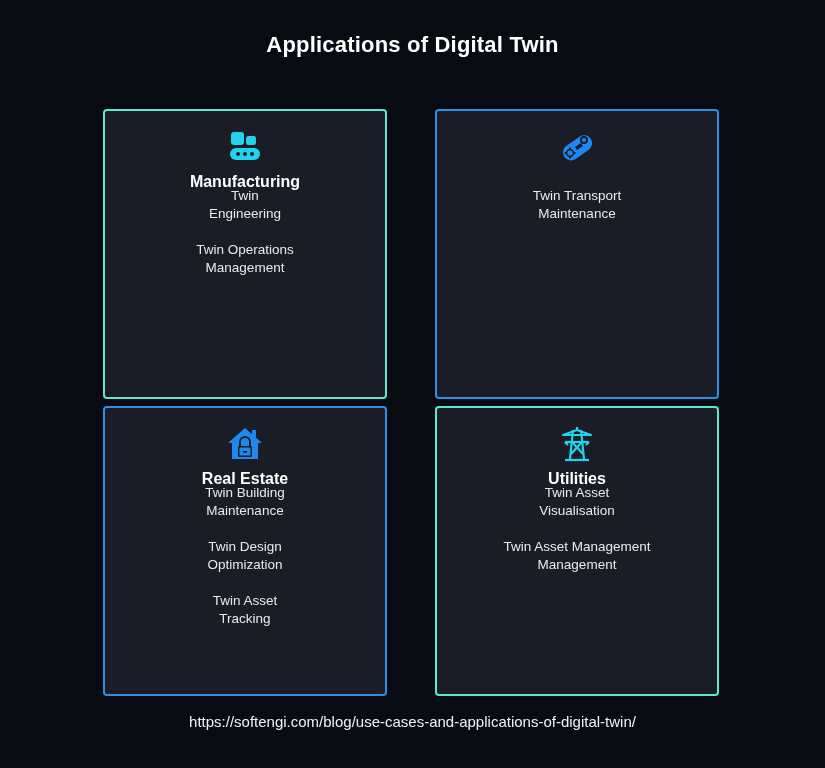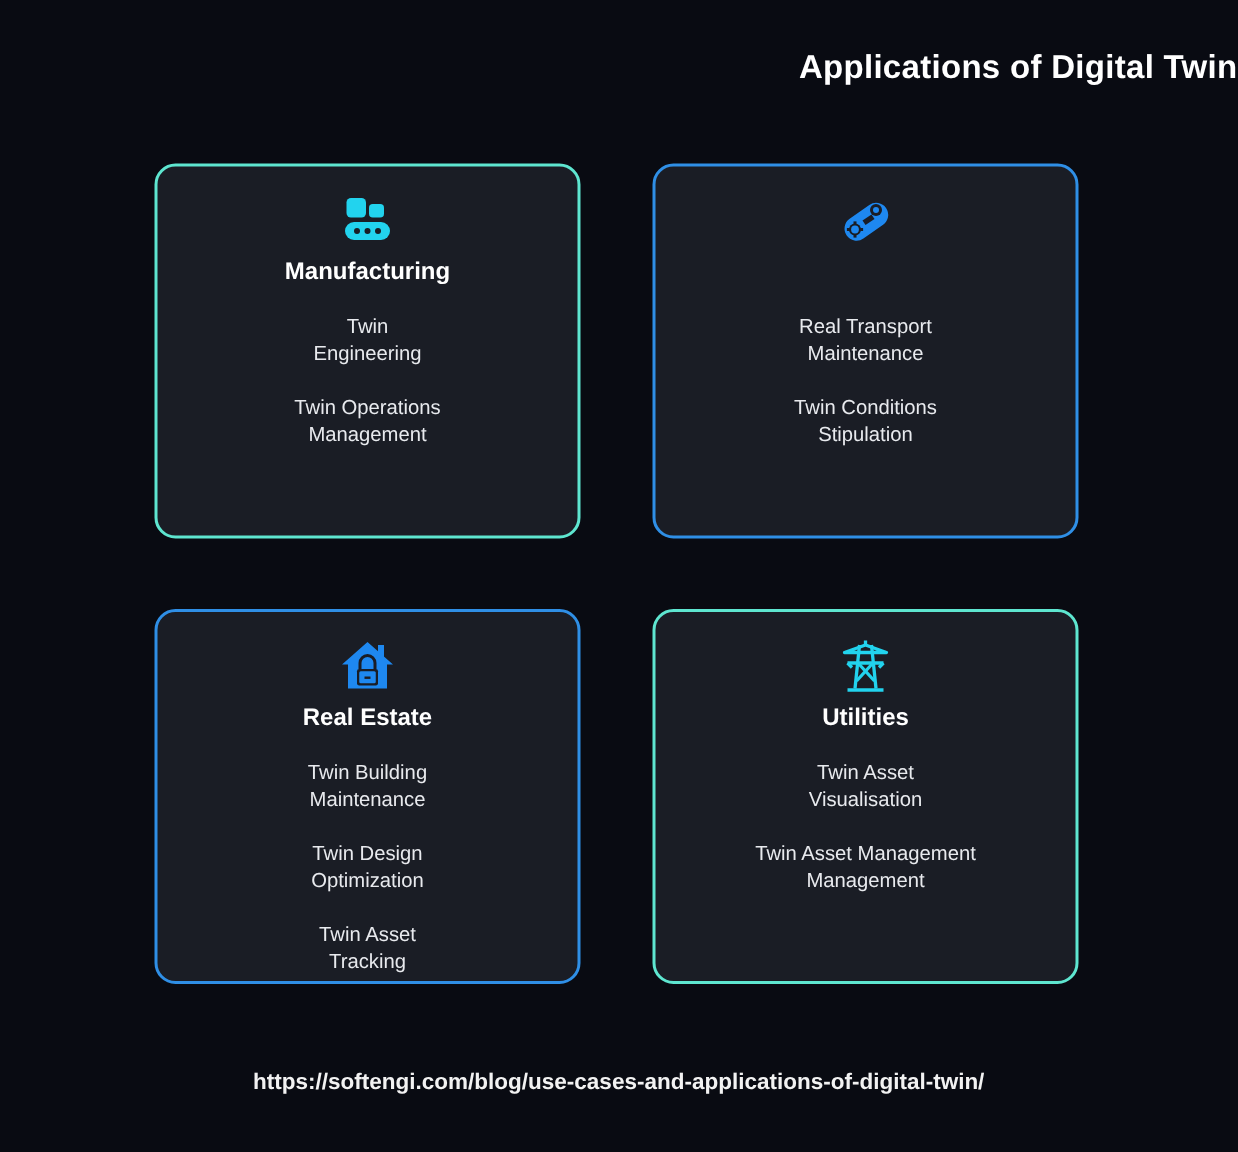--- a/index.html
+++ b/index.html
@@ -13,32 +13,32 @@
       position: relative;
       overflow: hidden;
       font-family: "Liberation Sans", "DejaVu Sans", sans-serif;
       color: #ffffff;
     }
     .page-title {
       position: absolute;
       top: 32px;
       left: 0;
       width: 825px;
-      text-align: right;
+      text-align: center;
       font-size: 22px;
       font-weight: bold;
       letter-spacing: 0.2px;
       color: #ffffff;
     }
     .card {
       position: absolute;
       width: 284px;
-      height: 250px;
+      height: 290px;
       box-sizing: border-box;
-      border-radius: 14px;
+      border-radius: 4px;
       background: #1a1d25;
       border: 2px solid #5ee6d0;
       text-align: center;
     }
     .card.teal { border-color: #5ee6d0; }
     .card.blue { border-color: #2f8fe6; }
     #card-0 { left: 103px; top: 109px; }
     #card-1 { left: 435px; top: 109px; }
     #card-2 { left: 103px; top: 406px; }
     #card-3 { left: 435px; top: 406px; }
@@ -56,39 +56,39 @@
       position: absolute;
       top: 62px;
       left: 0;
       right: 0;
       font-size: 16px;
       font-weight: bold;
       color: #ffffff;
     }
     .card-items {
       position: absolute;
-      top: 98px;
+      top: 76px;
       left: 0;
       right: 0;
     }
     .card-item {
       font-size: 13.5px;
       line-height: 18px;
       color: #e8eaee;
       margin-bottom: 18px;
       white-space: pre-line;
     }
     .source-url {
       position: absolute;
       top: 713px;
       left: 0;
       width: 825px;
       text-align: center;
       font-size: 15px;
-      font-weight: bold;
+      font-weight: normal;
       color: #f2f2f2;
     }
   </style>
 </head>
 <body>
 
 <div class="page-title">Applications of Digital Twin</div>
 
 <div class="card teal" id="card-0">
   <div class="card-icon">
@@ -124,24 +124,22 @@
         <rect x="10" y="27.4" width="2" height="2"></rect>
         <rect x="5.6" y="23" width="2" height="2"></rect>
         <rect x="14.4" y="23" width="2" height="2"></rect>
       </g>
       <circle cx="25" cy="11" r="4" fill="#1a1d25"></circle>
       <circle cx="25" cy="11" r="2" fill="#1e88f0"></circle>
       <path d="M16 18 L22 14 L24 17 L18 21 Z" fill="#1a1d25"></path>
     </svg>
   </div>
   <div class="card-items">
-    <div class="card-item">Real Transport
+    <div class="card-item">Twin Transport
 Maintenance</div>
-    <div class="card-item">Twin Conditions
-Stipulation</div>
   </div>
 </div>
 
 <div class="card blue" id="card-2">
   <div class="card-icon">
     <svg viewBox="0 0 36 36">
       <rect x="25" y="4" width="4" height="8" fill="#1e88f0"></rect>
       <path d="M18 2 L35 17 L31 17 L31 33 L5 33 L5 17 L1 17 Z" fill="#1e88f0"></path>
       <path d="M13 20 L13 16 A5 5 0 0 1 23 16 L23 20" stroke="#1a1d25" stroke-width="2" fill="none"></path>
       <path d="M15 20 L15 16.5 A3 3 0 0 1 21 16.5 L21 20" stroke="#1e88f0" stroke-width="1" fill="none"></path>

